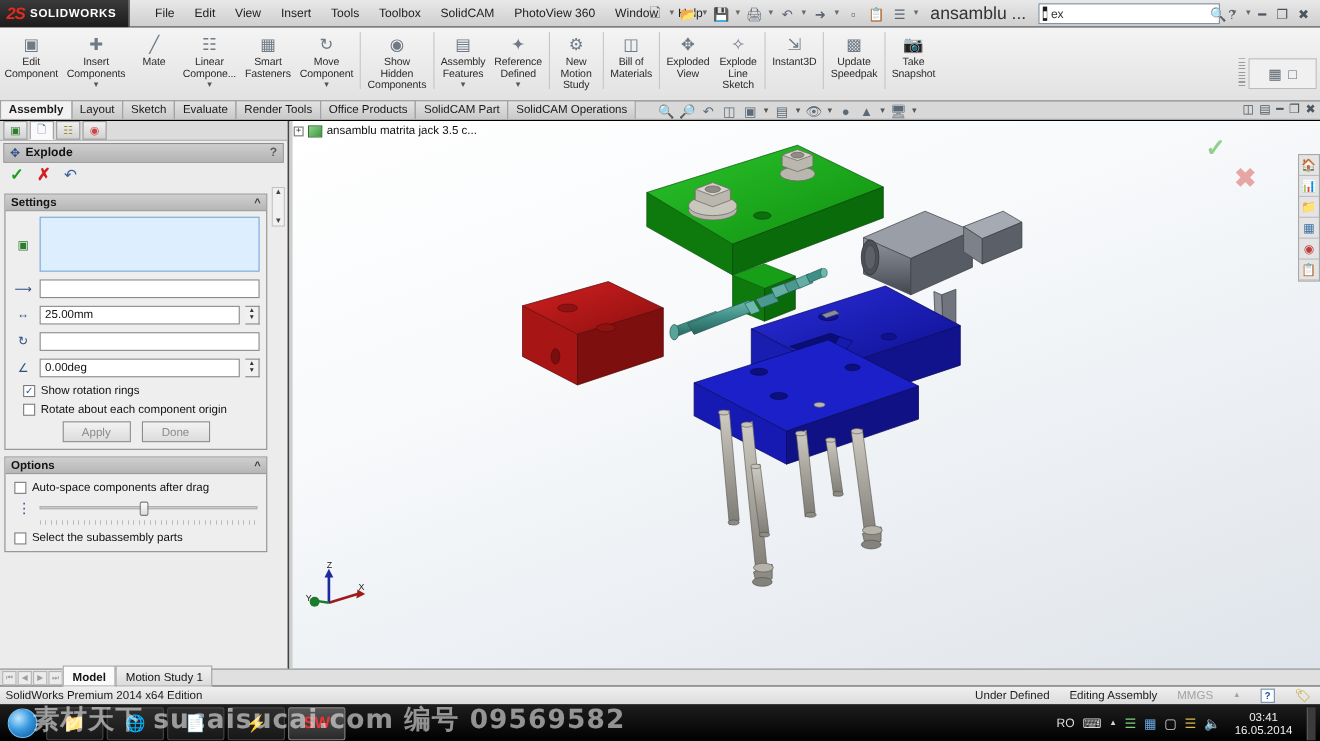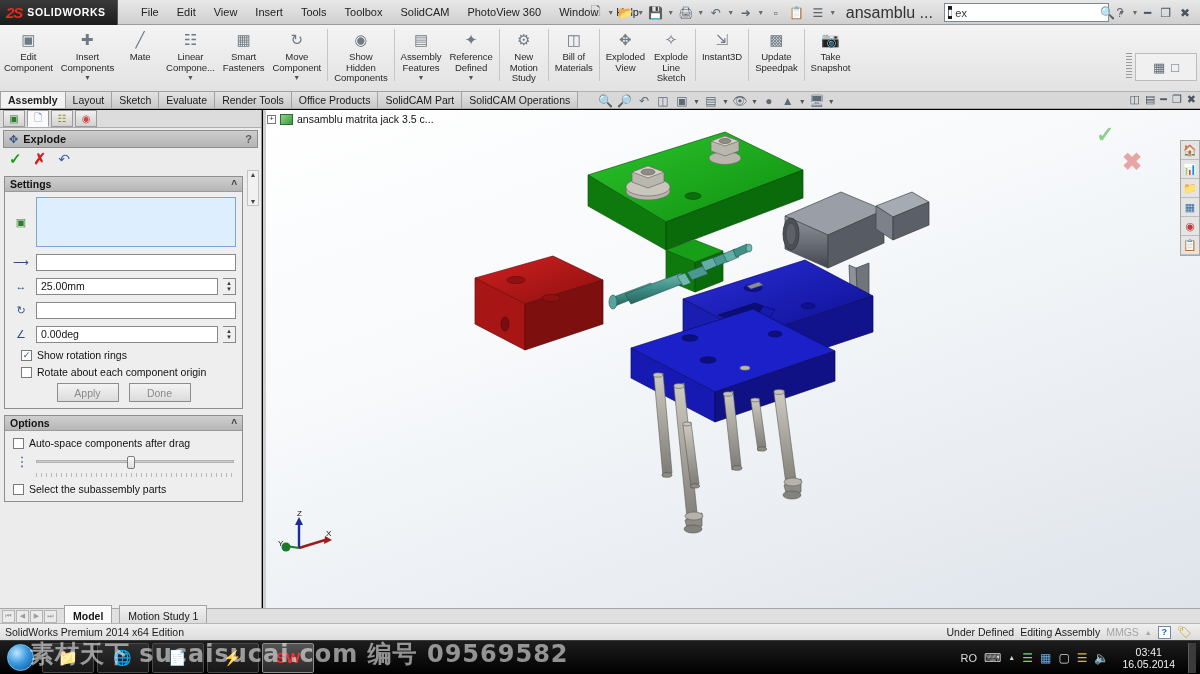--- a/index.html
+++ b/index.html
@@ -273,33 +273,33 @@
     position:absolute; left:0; top:608px; width:1200px; height:15px;
     background:#e0e0e0; border-top:1px solid #a6a6a6;
     display:flex; align-items:center;
   }
   .navarrows { display:flex; gap:1px; padding-left:2px; }
   .navarrows div {
     width:13px; height:13px; border:1px solid #b4b4b4; background:#ebebeb;
     display:flex; align-items:center; justify-content:center; font-size:7px; color:#9d9d9d;
   }
   .btab {
-    height:22px; padding:0 8px; margin-left:7px;
+    height:22px; padding:0 8px; margin-left:0;
     background:linear-gradient(#f1f1f1,#d8d8d8); border:1px solid #a4a4a4;
     display:flex; align-items:center; font-size:10.5px; color:#151515;
   }
   .btab.active { background:#fbfbfb; font-weight:bold; }
 
   .statusbar {
     position:absolute; left:0; top:623px; width:1200px; height:17px;
     background:linear-gradient(#f0f0f0,#dcdcdc); border-top:1px solid #b6b6b6;
     display:flex; align-items:center; font-size:10.5px; color:#1b1b1b;
   }
   .statusbar .sbl { padding-left:5px; }
-  .statusbar .right { margin-left:auto; display:flex; align-items:center; gap:6px; padding-right:8px; }
+  .statusbar .right { margin-left:auto; display:flex; align-items:center; gap:18px; padding-right:8px; }
   .statusbar .muted { color:#a3a3a3; }
   .sb-help {
     width:13px; height:13px; background:#fff; border:1px solid #6f8ca8;
     display:flex; align-items:center; justify-content:center;
     color:#1c5ea8; font-size:9px; font-weight:bold;
   }
   .sb-tag { color:#c8a020; font-size:12px; }
 
   
   .taskbar {

